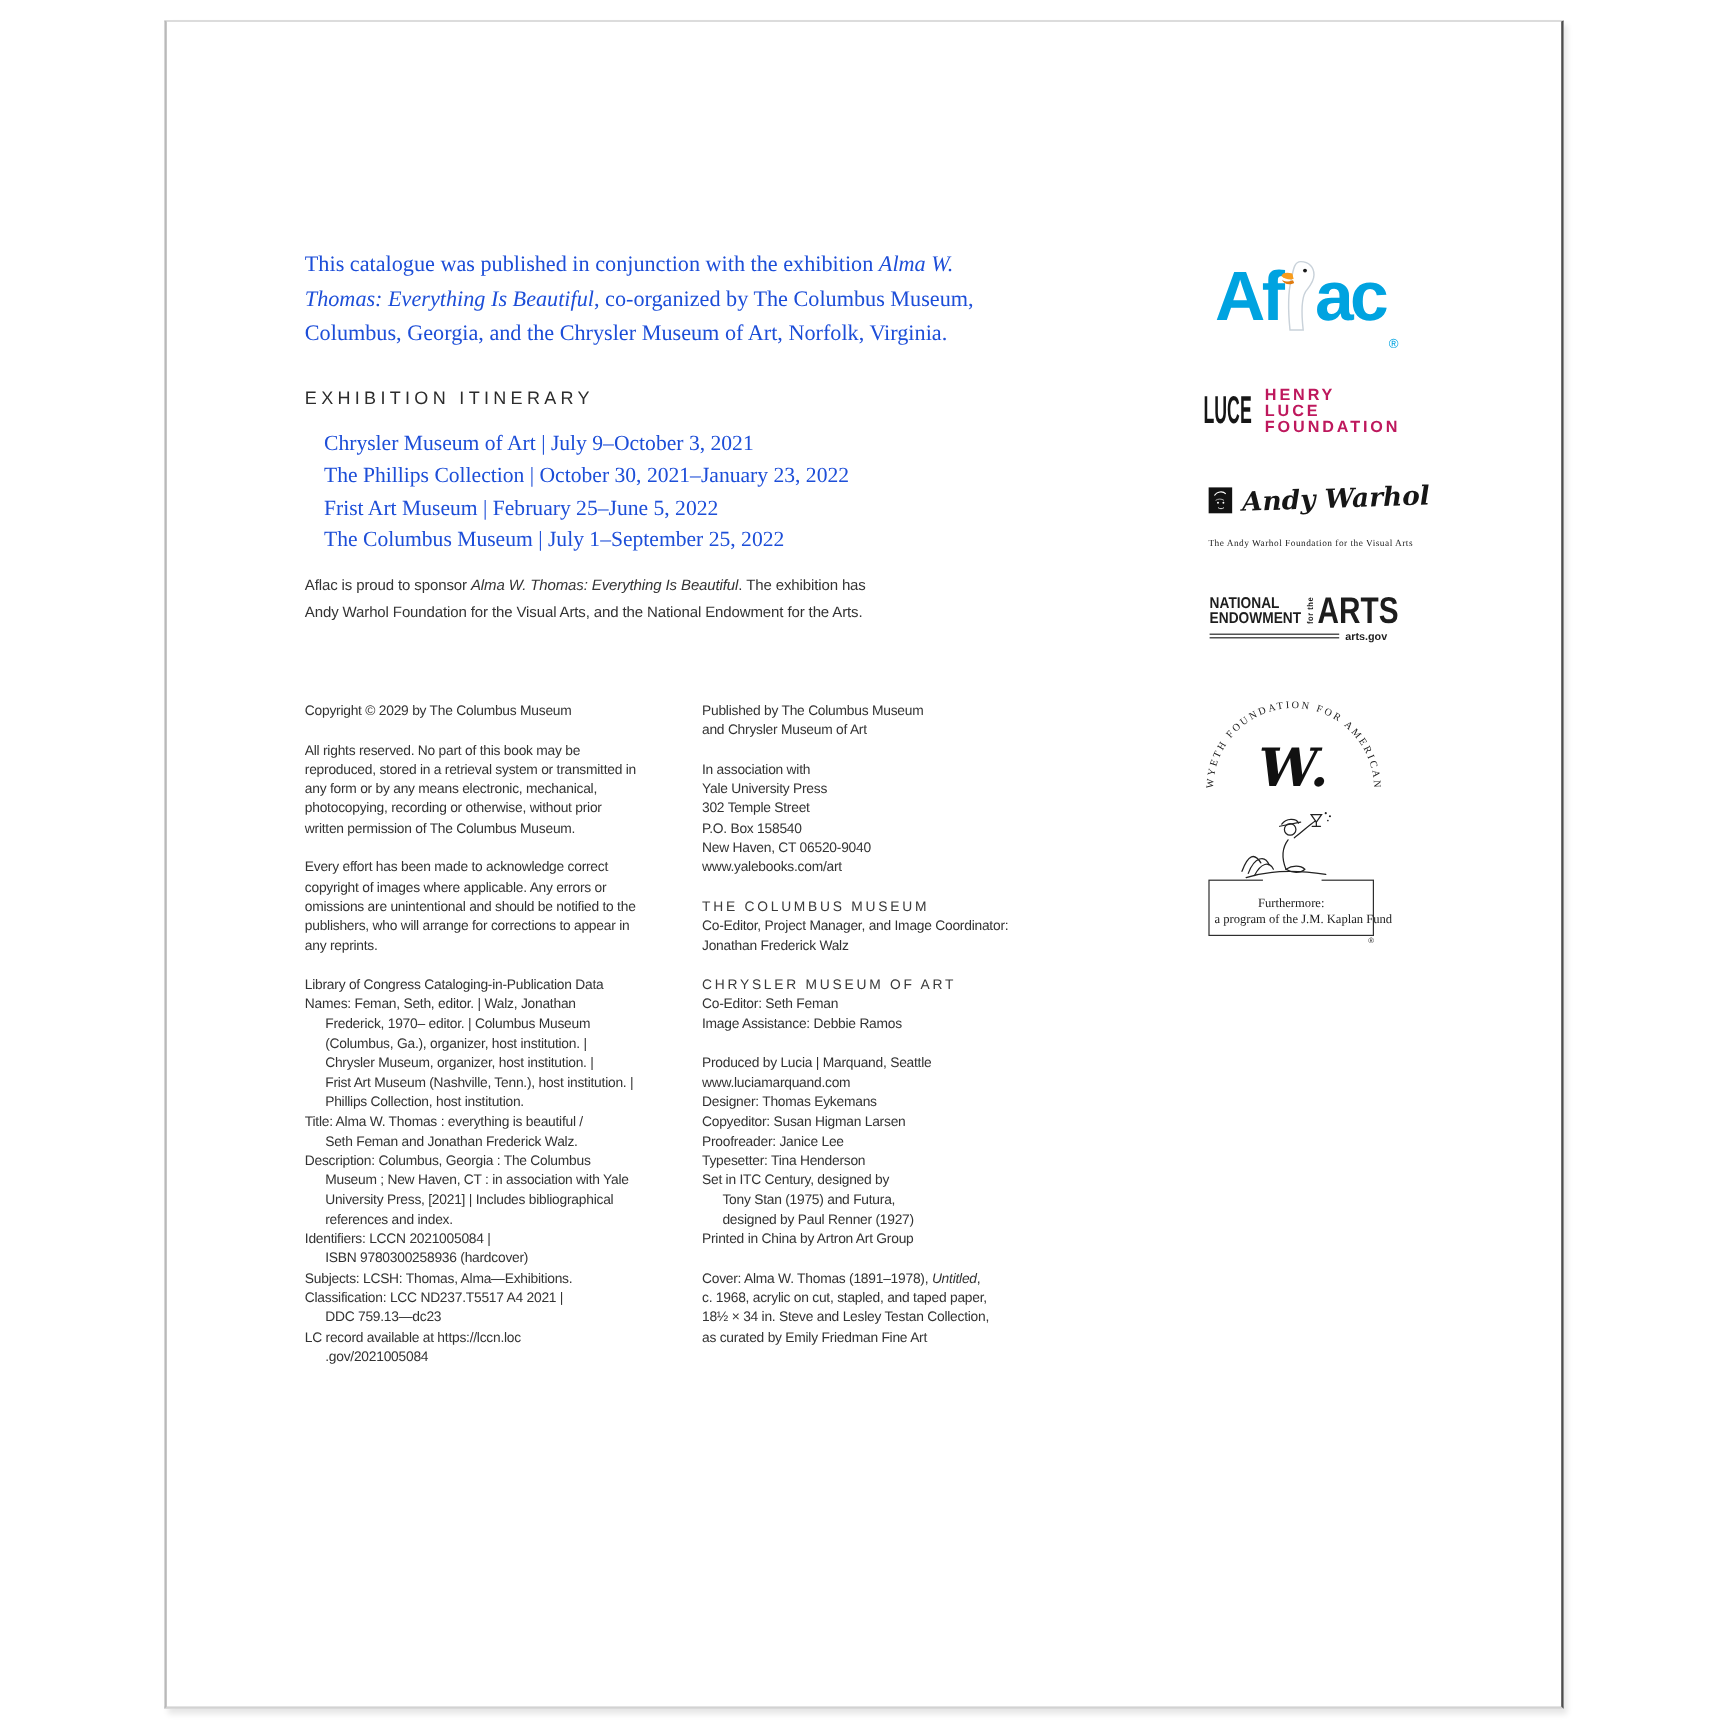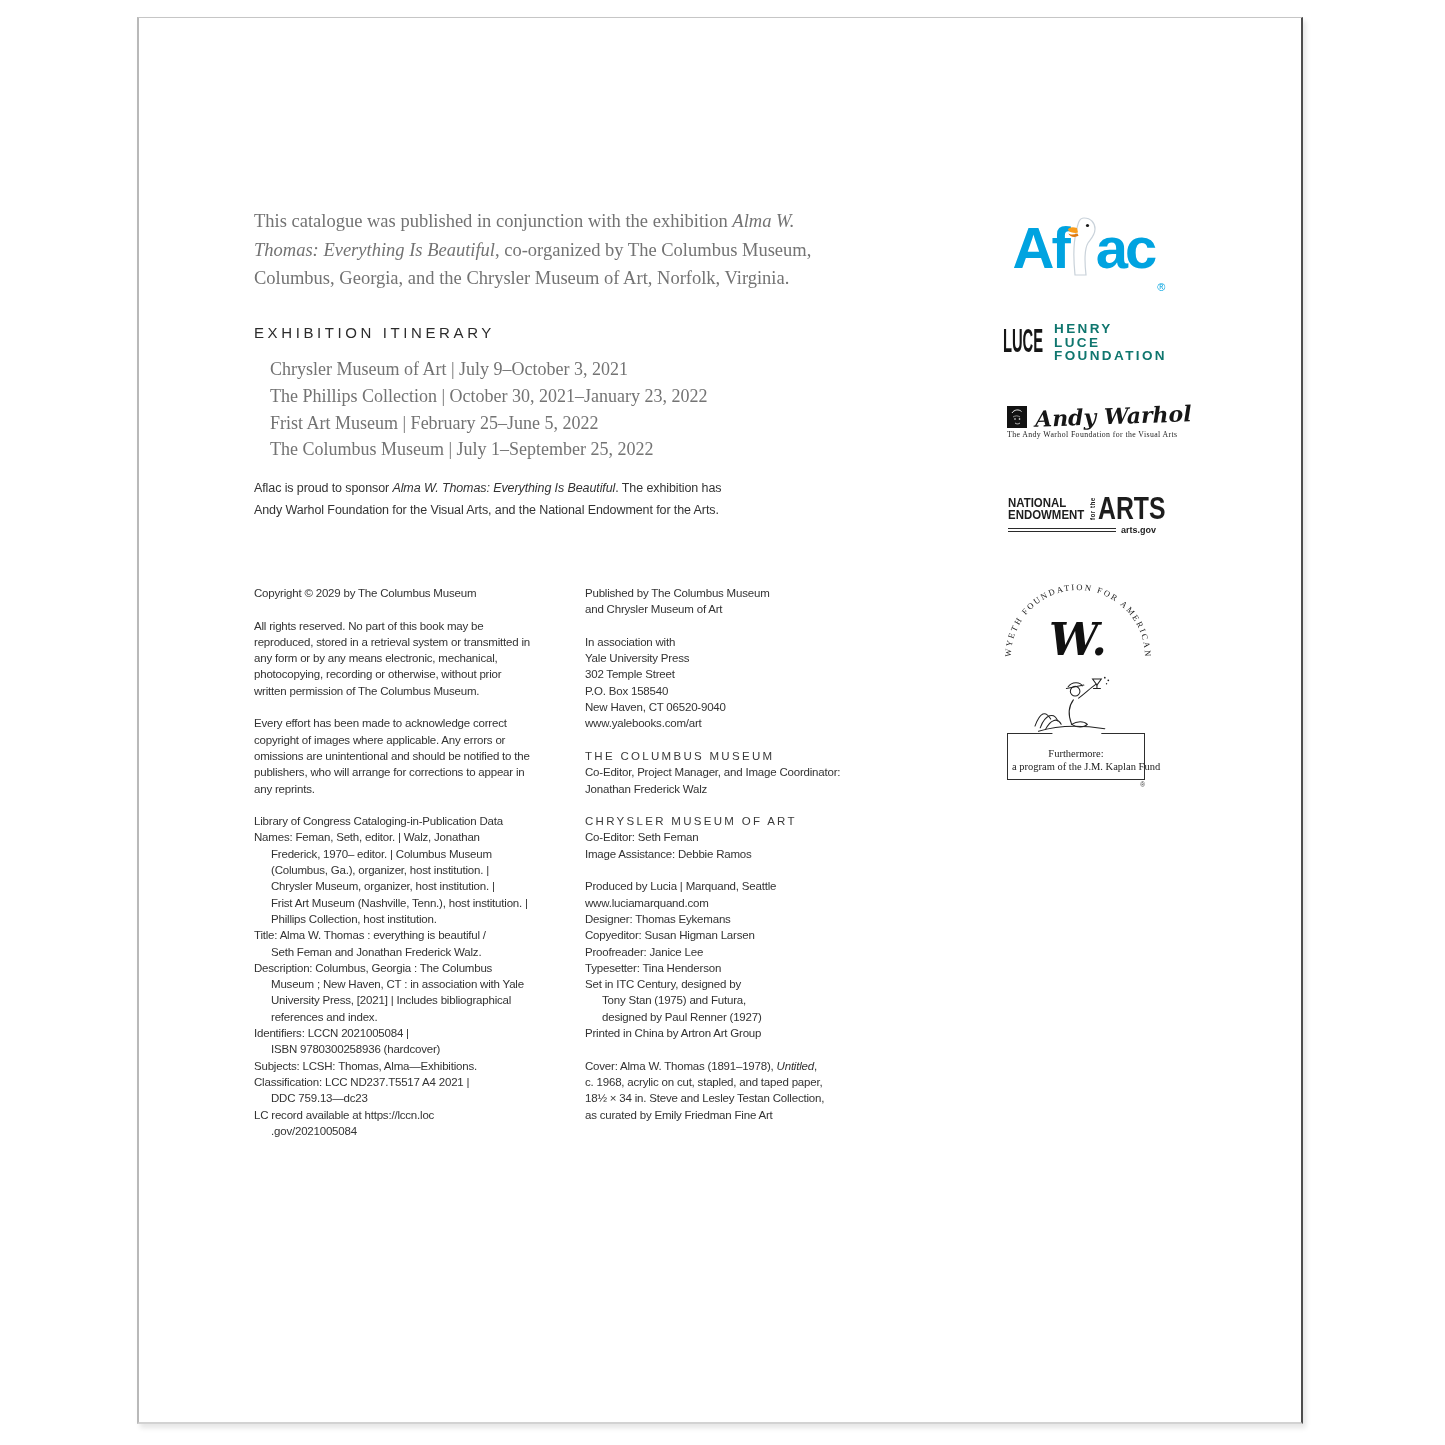--- a/index.html
+++ b/index.html
@@ -11,21 +11,21 @@
     position:absolute; left:137px; top:17px; width:1166px; height:1407px;
     background:#ffffff;
     border-top:1px solid #c6c6c6;
     border-left:2px solid #b9b9b9;
     border-right:2px solid #4d4d4d;
     border-bottom:2px solid #d2d2d2;
     box-shadow:3px 4px 5px rgba(0,0,0,0.10);
   }
 
   
-  .serif { font-family:"Liberation Serif", serif; color:#737373; }
+  .serif { font-family:"Liberation Serif", serif; color:#1d4ed8; }
   .intro { position:absolute; left:115px; top:189px; font-size:18.5px; line-height:28.5px; }
   .intro .line, .seg-line { white-space:nowrap; }
   .italic { font-style:italic; }
 
   .itin-heading {
     position:absolute; left:115px; top:306px;
     font-size:15px; letter-spacing:3.6px; font-weight:400; color:#2c2c2c;
   }
   .itin-list { position:absolute; left:115px; top:338px; font-size:18px; line-height:26.8px; }
   .itin-list .ln { white-space:nowrap;margin-left:16px; }
@@ -47,28 +47,28 @@
 
   
   .aflac { left:845px; top:199px; width:210px; height:80px; display:flex; align-items:flex-start; justify-content:center; }
   .aflac-txt { font-size:58px; font-weight:700; letter-spacing:-3px; color:#00a3e0; line-height:62px; }
   .aflac-duck { width:30px; height:60px; margin:0 -1px; }
   .aflac-reg { font-size:11px; color:#00a3e0; align-self:flex-end; margin:0 0 4px 3px; font-weight:400; }
 
   
   .luce { left:862px; top:304px; width:180px; display:flex; align-items:center; gap:9px; }
   .luce-mark { width:44px; height:38px; flex:0 0 auto; }
-  .luce-lines { font-size:13.5px; font-weight:700; letter-spacing:2.4px; line-height:13.5px; color:#0f766e; white-space:nowrap; }
+  .luce-lines { font-size:13.5px; font-weight:700; letter-spacing:2.4px; line-height:13.5px; color:#be185d; white-space:nowrap; }
 
   
   .warhol { left:868px; top:386px; width:160px; }
   .warhol-row { display:flex; align-items:flex-end; gap:8px; }
   .warhol-sq { width:20px; height:22px; flex:0 0 auto; }
   .warhol-sig { font-family:"DejaVu Serif", serif; font-style:italic; font-weight:700; font-size:22px; line-height:24px; color:#161616; transform:rotate(-2deg); white-space:nowrap; }
-  .warhol-caption { margin-top:2px; font-family:"Liberation Serif", serif; font-size:7.8px; letter-spacing:0.4px; color:#222; white-space:nowrap; }
+  .warhol-caption { margin-top:20px; font-family:"Liberation Serif", serif; font-size:7.8px; letter-spacing:0.4px; color:#222; white-space:nowrap; }
 
   
   .nea { left:869px; top:478px; width:148px; color:#1d1d1d; }
   .nea-top { display:flex; align-items:center; }
   .nea-left { font-weight:700; font-size:13px; line-height:11.6px; transform:scaleX(0.88); transform-origin:left center; white-space:nowrap; }
   .nea-forthe { writing-mode:vertical-rl; transform:rotate(180deg) scaleY(0.9); font-size:7px; font-weight:700; letter-spacing:0.5px; margin-left:-6px; }
   .nea-arts { font-weight:700; font-size:31px; line-height:26px; transform:scaleX(0.8); transform-origin:left center; margin-left:2px; }
   .nea-bottom { display:flex; align-items:center; margin-top:3px; }
   .nea-rule { flex:1; height:4.5px; border-top:1.5px solid #2a2a2a; border-bottom:1.5px solid #2a2a2a; margin-right:5px; }
   .nea-url { font-size:9px; font-weight:700; }

